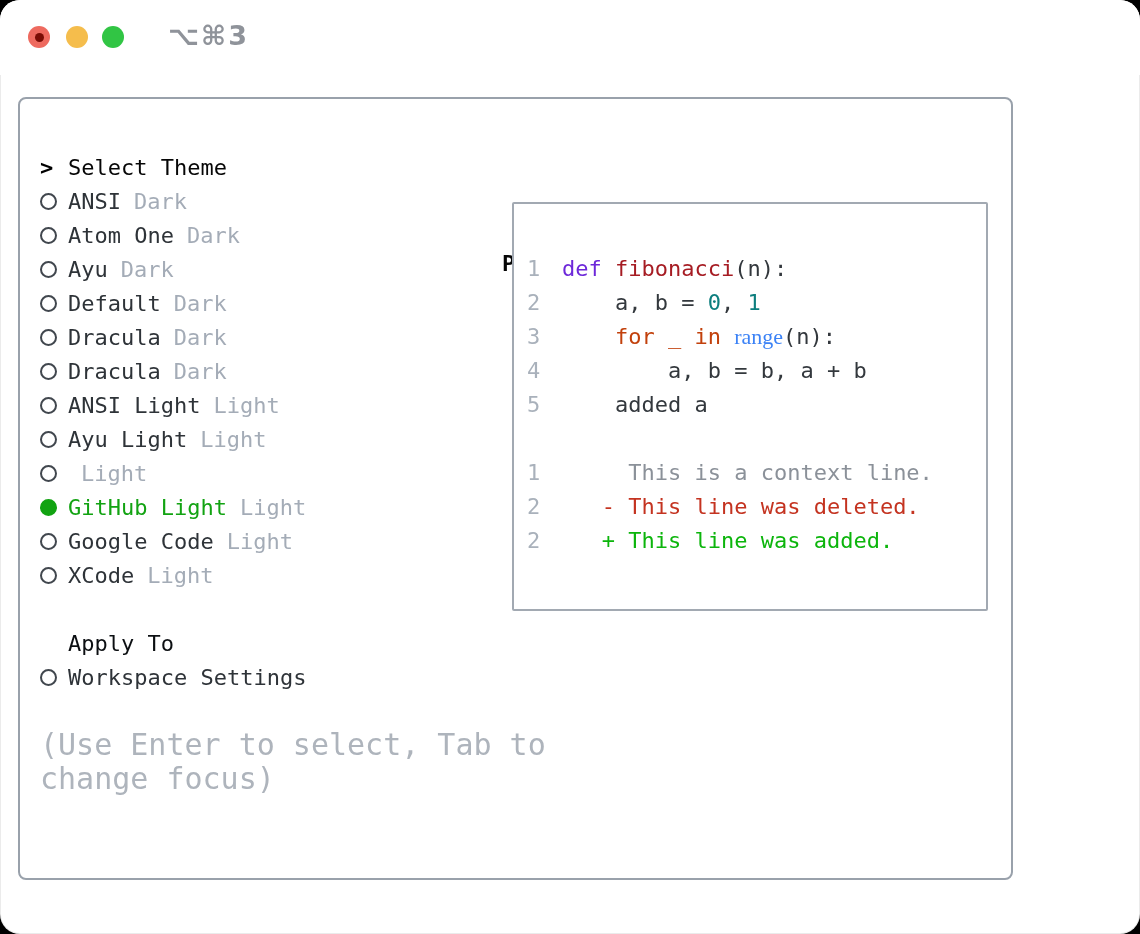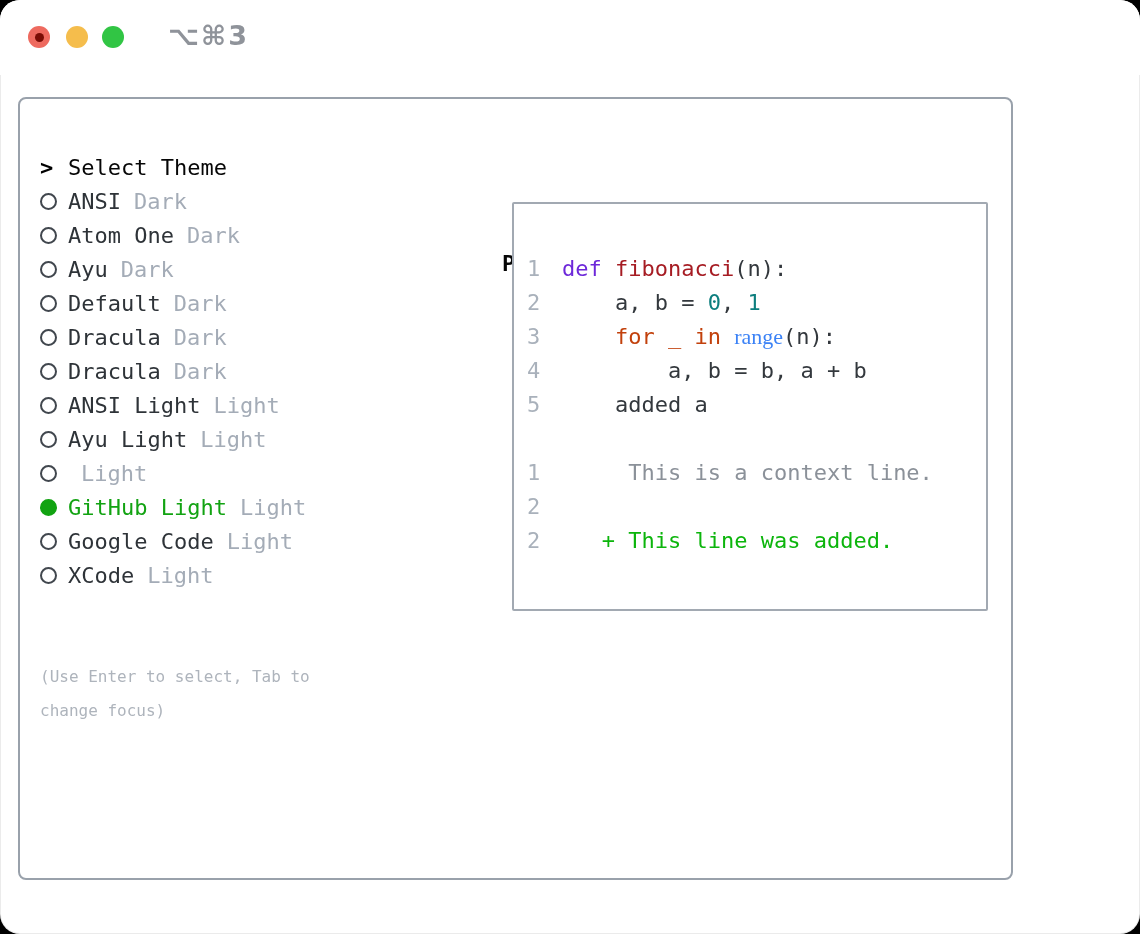--- a/index.html
+++ b/index.html
@@ -39,21 +39,21 @@
     width:13px;height:13px;border:2.5px solid #41474e;border-radius:50%;
     box-sizing:content-box;background:transparent;
   }
   .selected .radio{background:var(--accent-green,#12a312);border-color:var(--accent-green,#12a312);}
   .header-label{font-weight:normal;color:#060606;}
   .name{color:var(--name-text,#2e3338);}
   .selected .name{color:var(--accent-green,#12a312);}
   .tag{color:var(--tag-gray,#a4acb7);margin-left:13px;}
   .apply-header .name{color:#0c0f12;}
   .spacer{height:34px;}
-  .hint{font-size:16px;line-height:34px;color:var(--hint-gray,#aeb4bc);white-space:pre;}
+  .hint{font-size:30px;line-height:34px;color:var(--hint-gray,#aeb4bc);white-space:pre;}
   
   .preview-header{
     position:absolute;left:482px;top:148px;height:34px;line-height:34px;
     font-size:22px;font-weight:bold;color:#060606;
   }
   .preview-box{
     position:absolute;left:492px;top:103px;width:476px;height:409px;box-sizing:border-box;
     border:2px solid var(--preview-border,#a2a9b2);border-radius:2px;
     padding:48px 0 0 13px;background:#fff;overflow:hidden;
   }
@@ -151,23 +151,31 @@
 
   <div class="row">
     <span class="marker"><span class="radio"></span></span>
     <span class="name">XCode</span>
     <span class="tag">Light</span>
   </div>
 </div>
 
       <div class="spacer"></div>
 
+      <div class="row apply-header">
+        <span class="marker"></span>
+        <span class="name">Apply To</span>
+      </div>
 
       <div id="apply-list">
 
+  <div class="row">
+    <span class="marker"><span class="radio"></span></span>
+    <span class="name">Workspace Settings</span>
+  </div>
 </div>
 
       <div class="spacer"></div>
 
       <div class="hint">(Use Enter to select, Tab to</div>
       <div class="hint">change focus)</div>
     </div>
 
     <div class="preview-header">Preview</div>
     <div class="preview-box" id="preview-box">
@@ -201,20 +209,21 @@
     <span class="code-text"></span>
   </div>
 
   <div class="code-line">
     <span class="lnum">1</span>
     <span class="code-text"><span style="color: rgb(139, 145, 153);">     This is a context line.</span></span>
   </div>
 
   <div class="code-line">
     <span class="lnum">2</span>
+    <span class="code-text"><span style="color: rgb(196, 51, 32);">   - This line was deleted.</span></span>
   </div>
 
   <div class="code-line">
     <span class="lnum">2</span>
     <span class="code-text"><span style="color: rgb(12, 181, 12);">   + This line was added.</span></span>
   </div>
 </div>
 
   </div>
 </div>

